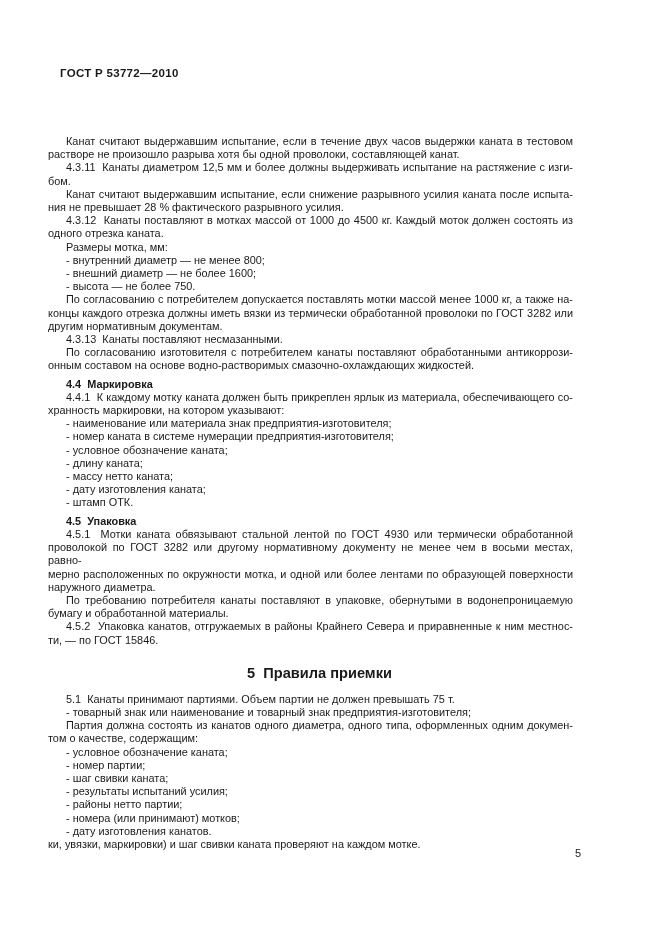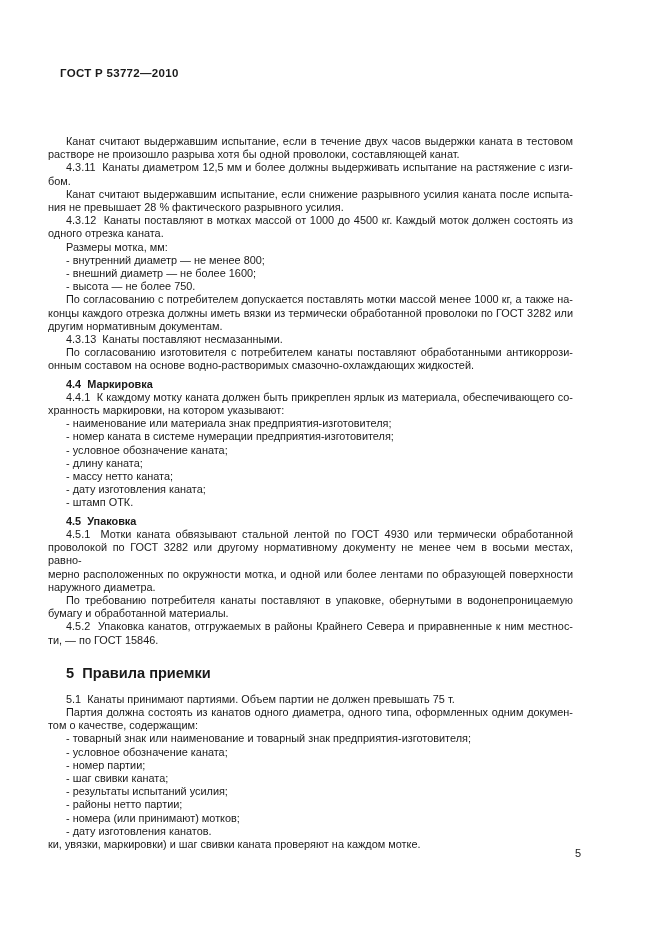--- a/index.html
+++ b/index.html
@@ -39,20 +39,21 @@
     text-align: justify;
     text-align-last: justify;
     -moz-text-align-last: justify;
   }
   .block.h4 { font-weight: 700; margin-top: 5px; }
   .block.h2 {
     font-weight: 700;
     font-size: 14.6px;
     line-height: 18px;
     margin: 17px 0 11px 0;
+    text-align: center;
   }
   .page-num {
     position: absolute;
     top: 847px;
     left: 60px;
     width: 521px;
     text-align: right;
     font-size: 11px;
   }
 </style>
@@ -147,26 +148,26 @@
       <div class="block p">
         <div class="line first full">4.5.2  Упаковка канатов, отгружаемых в районы Крайнего Севера и приравненные к ним местнос-</div>
         <div class="line">ти, — по ГОСТ 15846.</div>
       </div>
       <div class="block h2">
         <div class="line first">5  Правила приемки</div>
       </div>
       <div class="block p">
         <div class="line first">5.1  Канаты принимают партиями. Объем партии не должен превышать 75 т.</div>
       </div>
+      <div class="block li">
+        <div class="line first">- товарный знак или наименование и товарный знак предприятия-изготовителя;</div>
+      </div>
       <div class="block p">
         <div class="line first full">Партия должна состоять из канатов одного диаметра, одного типа, оформленных одним докумен-</div>
         <div class="line">том о качестве, содержащим:</div>
-      </div>
-      <div class="block li">
-        <div class="line first">- товарный знак или наименование и товарный знак предприятия-изготовителя;</div>
       </div>
       <div class="block li">
         <div class="line first">- условное обозначение каната;</div>
       </div>
       <div class="block li">
         <div class="line first">- номер партии;</div>
       </div>
       <div class="block li">
         <div class="line first">- шаг свивки каната;</div>
       </div>

